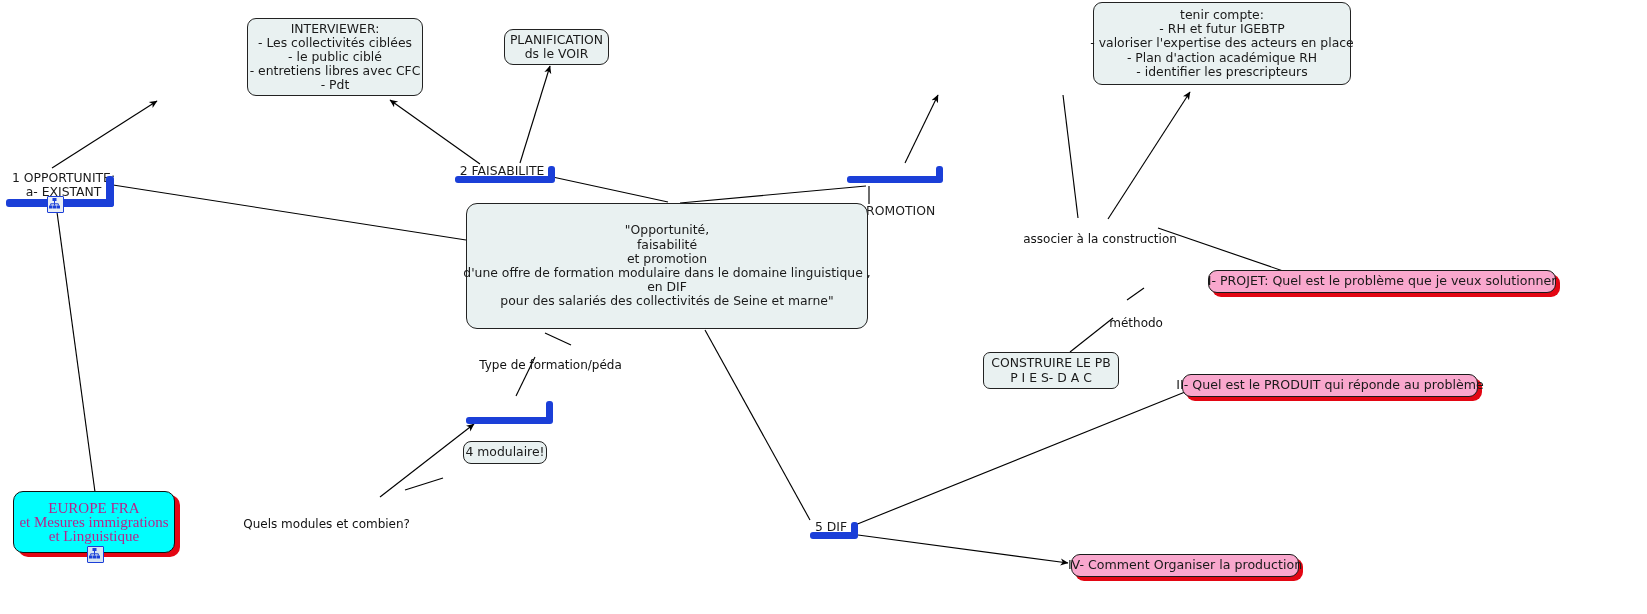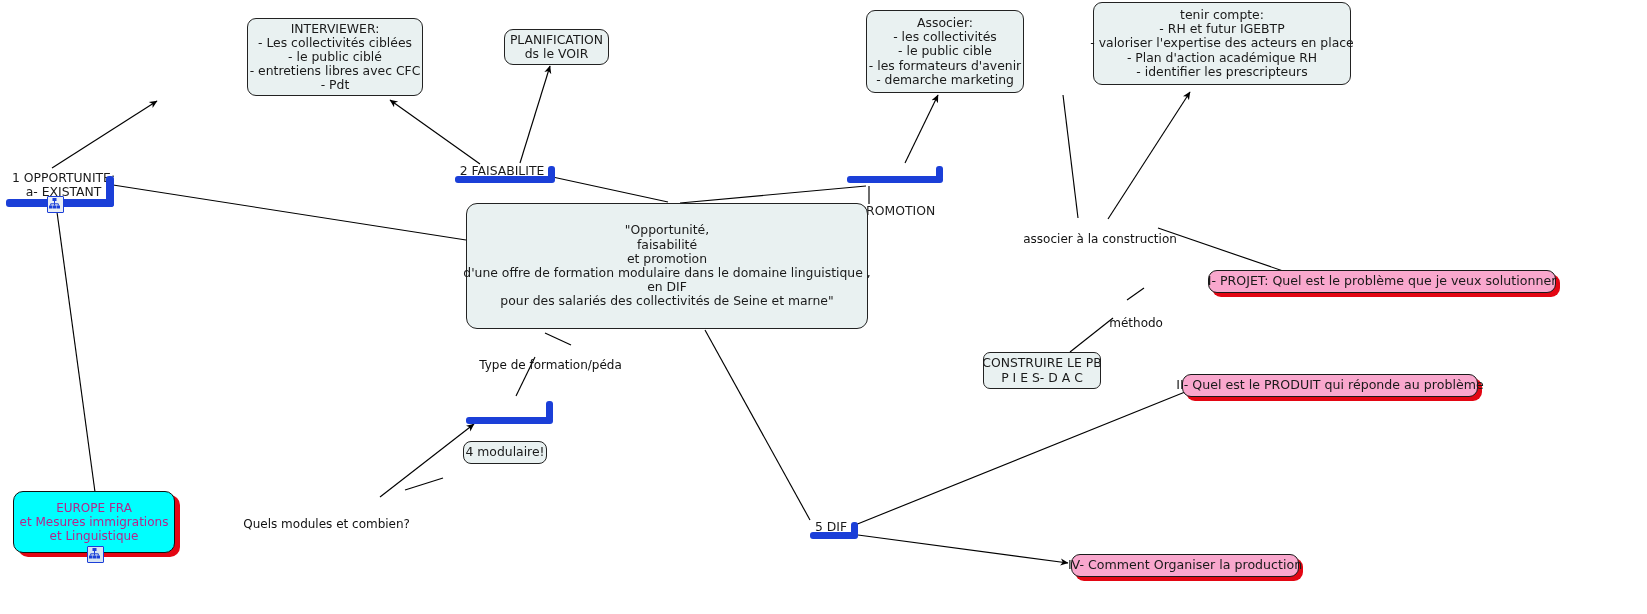--- a/index.html
+++ b/index.html
@@ -74,23 +74,24 @@
     font-size: 12.6px;
     padding: 3px 24px;
     box-shadow: 4px 4px 0 0 #e30613;
   }
   
   .cyan {
     background: #00ffff;
     border: 1px solid #111111;
     border-radius: 10px;
     color: #b4268c;
-    font-size: 12px;
+    font-size: 15px;
     padding: 22px 10px;
     box-shadow: 5px 4px 0 0 #e30613;
+    font-family: Liberation Serif, serif;
   }
   
   .label {
     position: absolute;
     color: #111111;
     font-size: 12px;
     white-space: pre;
     line-height: 14px;
   }
   
@@ -168,27 +169,20 @@
 - le public ciblé
 - entretiens libres avec CFC
 - Pdt</span>
   </div>
 
   <div class="node box" style="left:504px; top:29px; width:105px; height:36px;">
     <span>PLANIFICATION
 ds le VOIR</span>
   </div>
 
-  <div class="node box" style="left:866px; top:10px; width:158px; height:83px;">
-    <span>Associer:
-- les collectivités
-- le public cible
-- les formateurs d'avenir
-- demarche marketing</span>
-  </div>
 
   <div class="node box" style="left:1093px; top:2px; width:258px; height:83px;">
     <span>tenir compte:
 - RH et futur IGEBTP
 - valoriser l'expertise des acteurs en place
 - Plan d'action académique RH
 - identifier les prescripteurs</span>
   </div>
 
   <div class="node bluenode plain" style="left:4px; top:168px; width:108px; height:34px; justify-content:flex-start;">
@@ -233,21 +227,21 @@
 
   <div class="node box" style="left:466px; top:203px; width:402px; height:126px; border-radius:11px;">
     <span style="text-align:center;">"Opportunité,
 faisabilité
 et promotion
 d'une offre de formation modulaire dans le domaine linguistique ,
 en DIF
 pour des salariés des collectivités de Seine et marne"</span>
   </div>
 
-  <div class="node box" style="left:983px; top:352px; width:118px; height:37px; border-radius:7px;">
+  <div class="node box" style="left:983px; top:352px; width:136px; height:37px; border-radius:7px;">
     <span>CONSTRUIRE LE PB
 P I E S- D A C</span>
   </div>
 
   <div class="node cyan" style="left:13px; top:491px; width:162px; height:62px;">
     <span>EUROPE FRA
 et Mesures immigrations
 et Linguistique</span>
   </div>
   <span class="hicon" style="left:87px; top:546px; background:#d8e4f2;">

